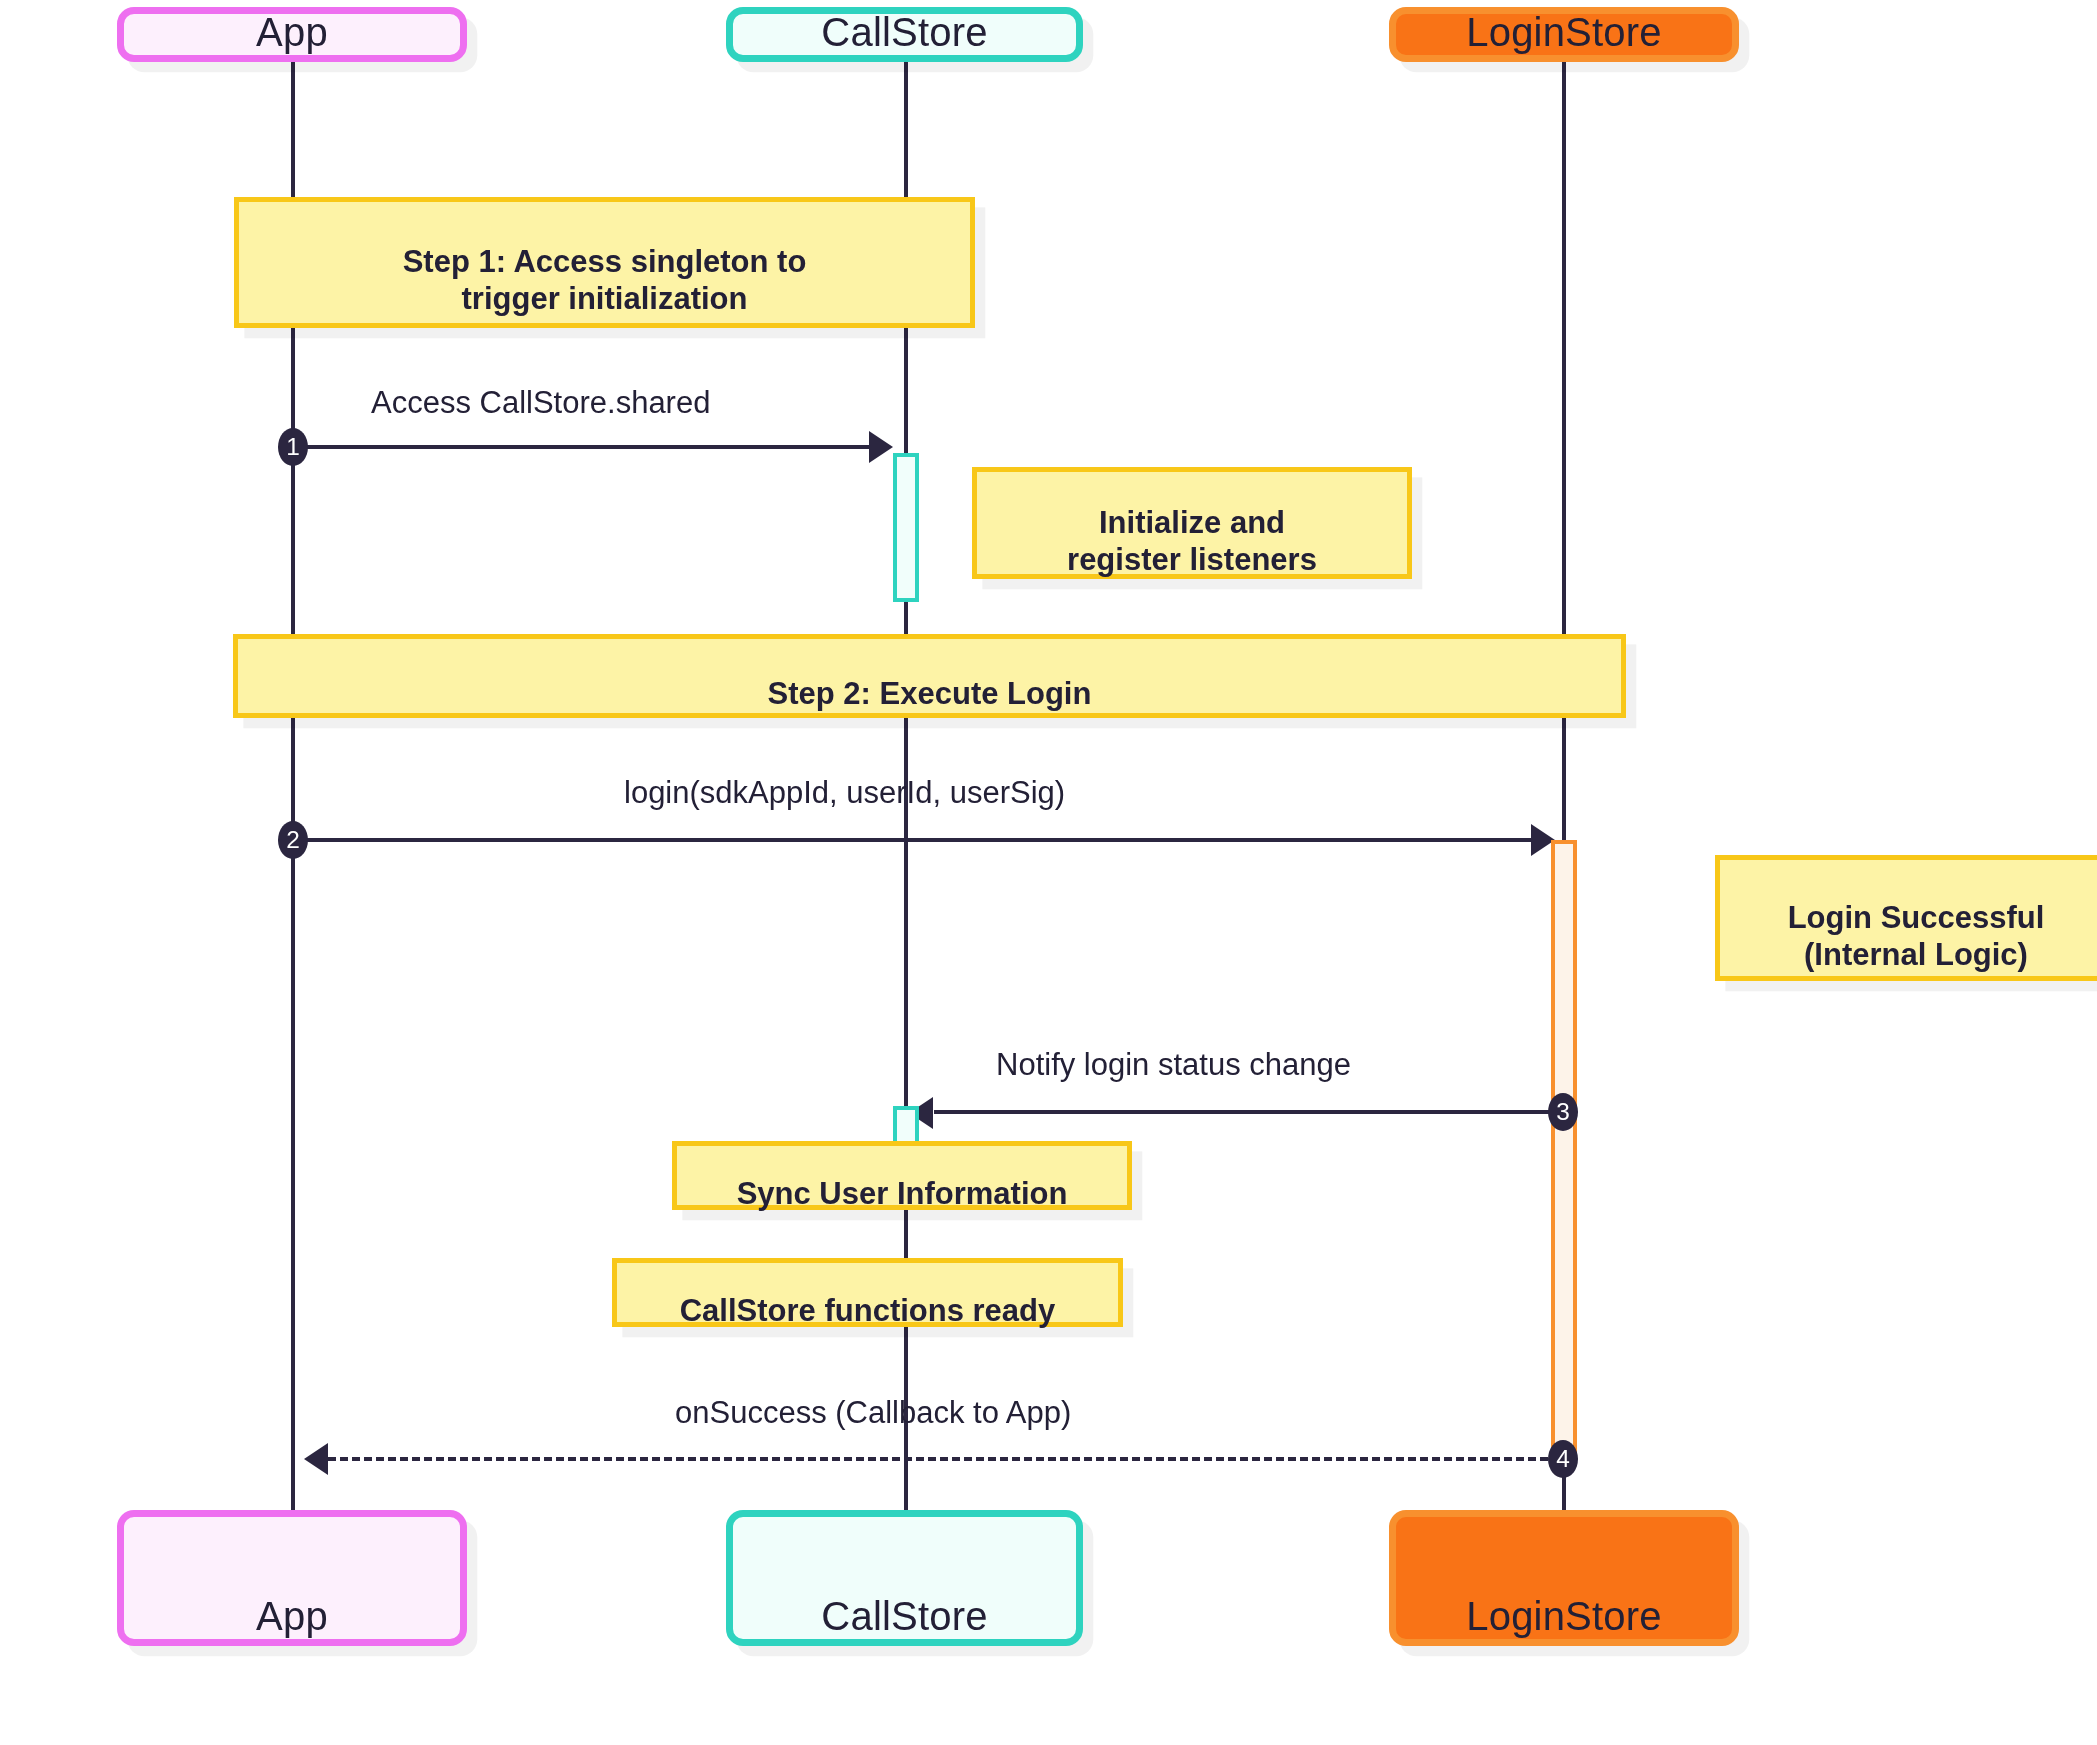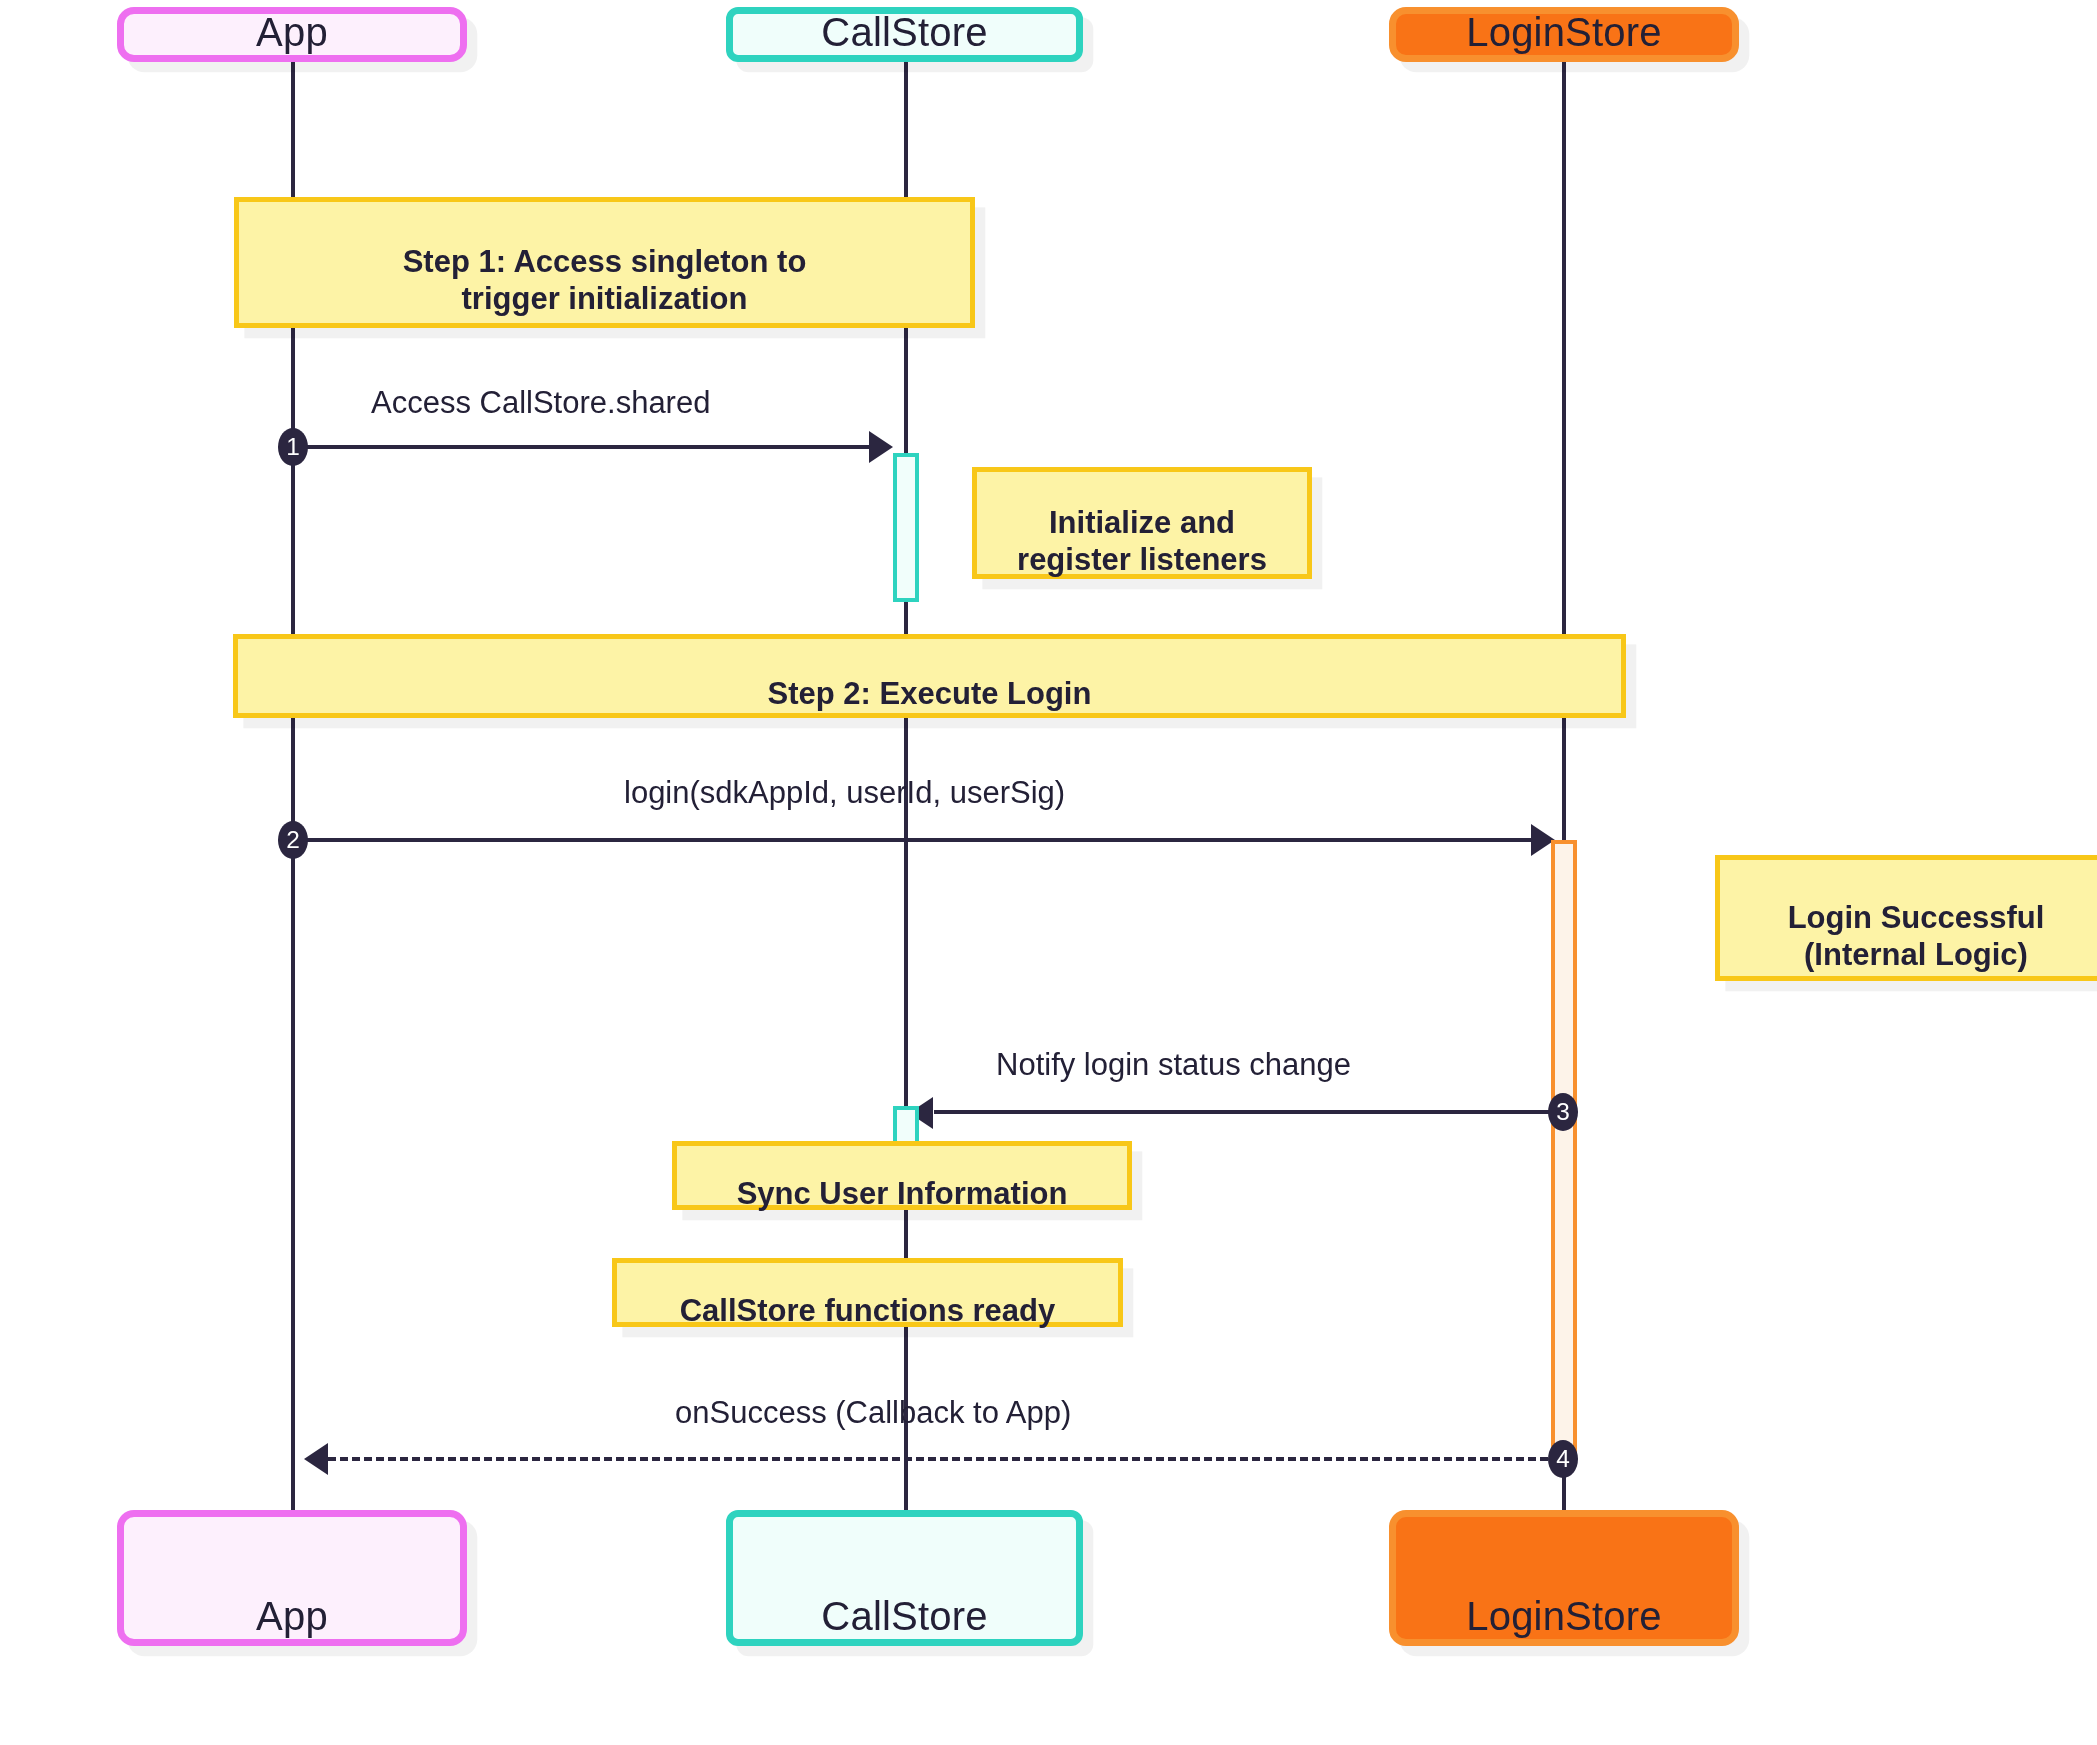--- a/index.html
+++ b/index.html
@@ -30,21 +30,21 @@
     justify-content: center;
     box-shadow: 10.3px 10.3px 0 0 rgba(0,0,0,0.055);
   }
   .participant .plabel {
     font-size: 40px;
     color: #232036;
     font-family: "Liberation Sans", sans-serif;
     letter-spacing: 0.2px;
   }
   .p-app   { border-color: #ee6ff0; background: #fdf0fd; }
-  .p-call  { border-color: #2ed3bf; background: #f0fefb; border-radius: 12px; }
+  .p-call  { border-color: #2ed3bf; background: #f0fefb; }
   .p-login { border-color: #f8902e; background: #f97316; }
 
   
   .lifeline {
     position: absolute;
     width: 4.2px;
     background: #2b2640;
   }
 
   
@@ -151,21 +151,21 @@
 trigger initialization</span>
   </div>
 
   <div class="msglabel" style="left:371px; top:385px;">Access CallStore.shared</div>
   <div class="msgline" style="left:293px; top:445px; width:591px;"></div>
   <div class="arrowhead arrow-right" style="left:869px; top:431px;"></div>
   <div class="seqnum" style="left:278px; top:428px;">1</div>
 
   <div class="activation act-call" style="left:893px; top:453px; width:26px; height:149px;"></div>
 
-  <div class="note" style="left:972px; top:467px; width:340px; height:112px;">
+  <div class="note" style="left:972px; top:467px; width:440px; height:112px;">
     <span class="ntext">Initialize and
 register listeners</span>
   </div>
 
   <div class="note banner" style="left:233px; top:634px; width:1393px; height:84px;">
     <span class="ntext">Step 2: Execute Login</span>
   </div>
 
   <div class="msglabel" style="left:624px; top:775px;">login(sdkAppId, userId, userSig)</div>
   <div class="msgline" style="left:293px; top:838px; width:1254px;"></div>

